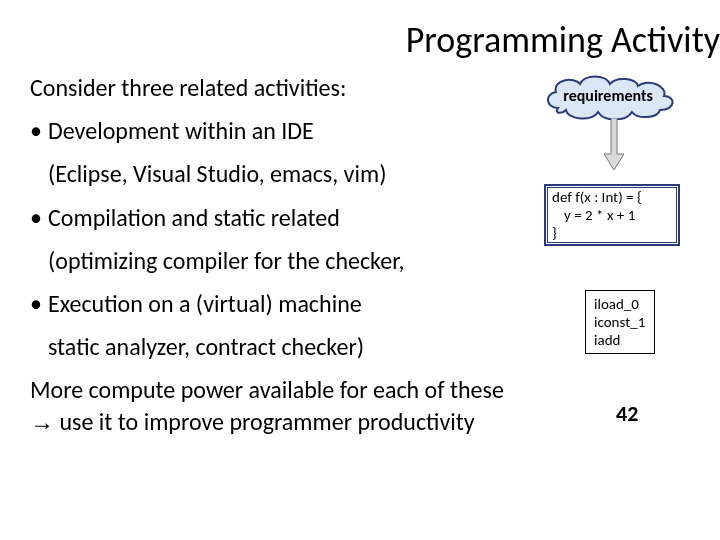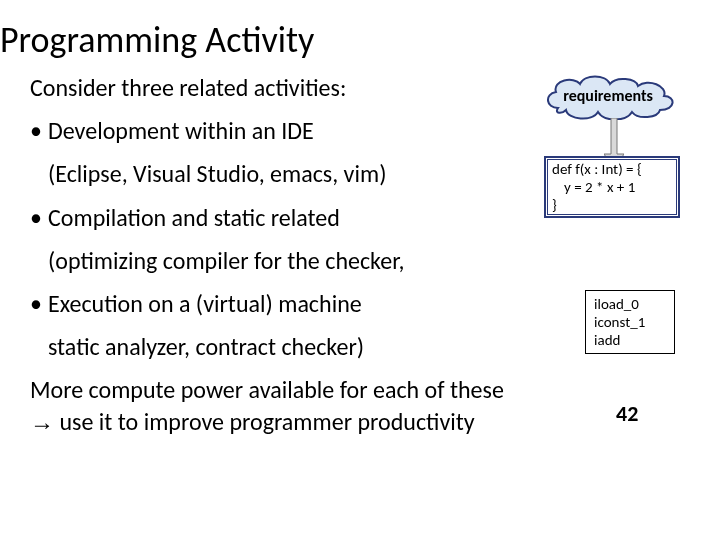--- a/index.html
+++ b/index.html
@@ -6,21 +6,21 @@
   body {
     width: 720px;
     height: 540px;
     background: #fff;
     font-family: Calibri, Arial, sans-serif;
     color: #000;
     position: relative;
     overflow: hidden;
   }
   .title {
-    text-align: left;
+    text-align: right;
     font-size: 36px;
     font-weight: 400;
     padding-top: 18px;
     padding-bottom: 10px;
   }
   .content {
     position: relative;
     padding: 0 30px;
     font-size: 24px;
     line-height: 1.3;
@@ -52,21 +52,21 @@
   .down-arrow {
     position: absolute;
     top: 118px;
     left: 604px;
     width: 20px;
     height: 52px;
   }
   
   .code-box {
     position: absolute;
-    top: 156px;
+    top: 184px;
     left: 544px;
     width: 136px;
     padding: 4px 8px;
     font-size: 15px;
     line-height: 1.2;
     background: #fff;
   }
   .code-box .outer {
     position: absolute;
     inset: 0;
@@ -79,21 +79,21 @@
     border: 1px solid #2a3a7a;
     pointer-events: none;
   }
   .code-box .code-line { white-space: nowrap; position: relative; z-index: 1; }
   .code-box .indent { padding-left: 12px; }
   
   .byte-box {
     position: absolute;
     top: 290px;
     left: 585px;
-    width: 90px;
+    width: 70px;
     padding: 4px 8px;
     font-size: 15px;
     line-height: 1.2;
     background: #fff;
     border: 1px solid #000;
   }
   
   .result {
     position: absolute;
     top: 400px;

